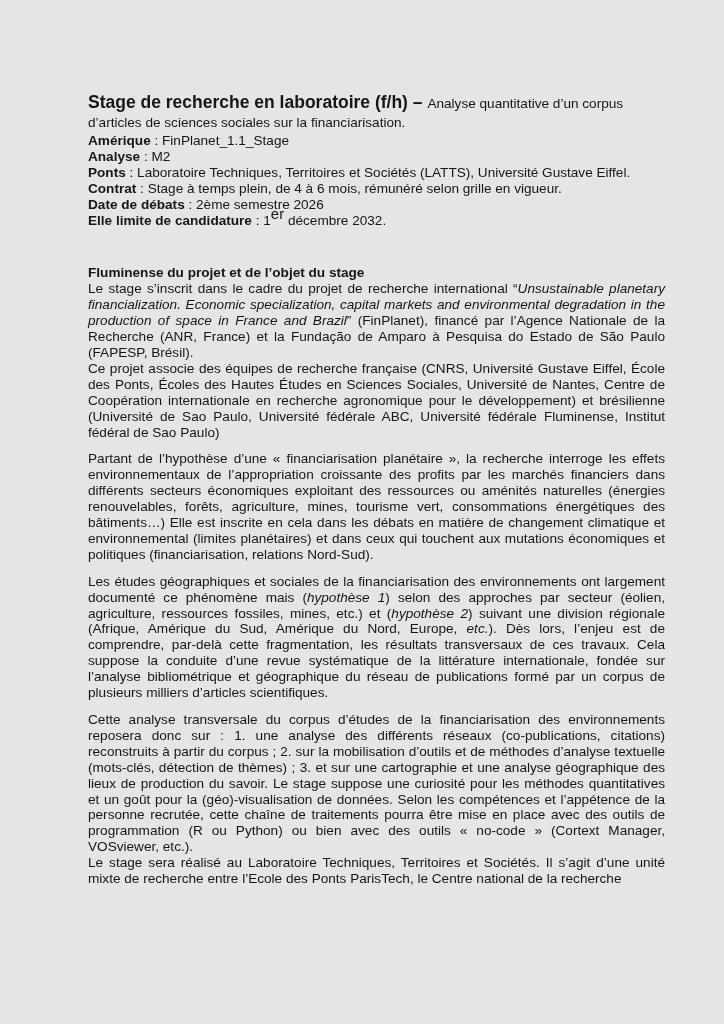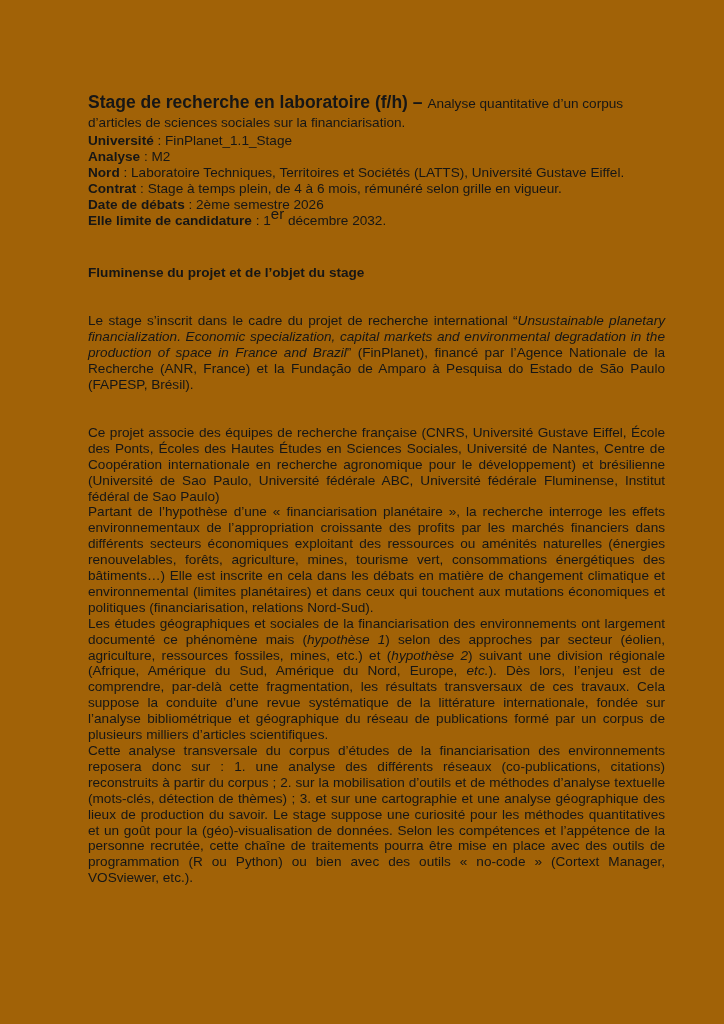--- a/index.html
+++ b/index.html
@@ -1,54 +1,55 @@
 <!DOCTYPE html>
 <html><head>
 <meta charset="utf-8">
 <style>
   html,body{margin:0;padding:0;background:#ffffff;}
   .page{
-    position:relative;width:724px;height:1024px;background:#a16207;
+    position:relative;width:724px;height:1024px;background:#e5e5e5;
     font-family:"Liberation Sans","DejaVu Sans",sans-serif;color:#161616;
     overflow:hidden;
   }
   .content{position:absolute;left:88px;top:93px;width:577px;font-size:13.6px;line-height:15.9px;}
   p{margin:0;padding:0;}
-  .just{text-align:justify;margin-top:32px;}
-  .gap{margin-top:0;}
+  .just{text-align:justify;}
+  .gap{margin-top:11px;}
   .gap-lg{margin-top:37px;}
   .title-block{line-height:18.5px;margin-bottom:1px;}
   .title-block .b{font-size:17.5px;}
   .b{font-weight:bold;}
   .i{font-style:italic;}
   sup{font-size:15px;line-height:0;}
 </style>
 </head>
 <body>
 
 <div class="page">
   <div class="content">
 
     <p class="title-block"><span class="b">Stage de recherche en laboratoire (f/h) – </span><span>Analyse quantitative d’un corpus d’articles de sciences sociales sur la financiarisation.</span></p>
 
-    <p><span class="b">Université</span><span>&nbsp;: FinPlanet_1.1_Stage</span></p>
+    <p><span class="b">Amérique</span><span>&nbsp;: FinPlanet_1.1_Stage</span></p>
     <p><span class="b">Analyse</span><span>&nbsp;: M2</span></p>
-    <p><span class="b">Nord</span><span>&nbsp;: Laboratoire Techniques, Territoires et Sociétés (LATTS), Université Gustave Eiffel.</span></p>
+    <p><span class="b">Ponts</span><span>&nbsp;: Laboratoire Techniques, Territoires et Sociétés (LATTS), Université Gustave Eiffel.</span></p>
     <p><span class="b">Contrat</span><span>&nbsp;: Stage à temps plein, de 4 à 6 mois, rémunéré selon grille en vigueur.</span></p>
     <p><span class="b">Date de débats</span><span>&nbsp;: 2ème semestre 2026</span></p>
     <p><span class="b">Elle limite de candidature</span><span>&nbsp;: 1</span><sup>er</sup><span> décembre 2032.</span></p>
 
     <p class="gap-lg"><span class="b">Fluminense du projet et de l’objet du stage</span></p>
 
     <p class="just"><span>Le stage s’inscrit dans le cadre du projet de recherche international “</span><span class="i">Unsustainable planetary financialization. Economic specialization, capital markets and environmental degradation in the production of space in France and Brazil</span><span>” (FinPlanet), financé par l’Agence Nationale de la Recherche (ANR, France) et la Fundação de Amparo à Pesquisa do Estado de São Paulo (FAPESP, Brésil).</span></p>
 
     <p class="just"><span>Ce projet associe des équipes de recherche française (CNRS, Université Gustave Eiffel, École des Ponts, Écoles des Hautes Études en Sciences Sociales, Université de Nantes, Centre de Coopération internationale en recherche agronomique pour le développement) et brésilienne (Université de Sao Paulo, Université fédérale ABC, Université fédérale Fluminense, Institut fédéral de Sao Paulo)</span></p>
 
     <p class="just gap"><span>Partant de l’hypothèse d’une «&nbsp;financiarisation planétaire&nbsp;», la recherche interroge les effets environnementaux de l’appropriation croissante des profits par les marchés financiers dans différents secteurs économiques exploitant des ressources ou aménités naturelles (énergies renouvelables, forêts, agriculture, mines, tourisme vert, consommations énergétiques des bâtiments…) Elle est inscrite en cela dans les débats en matière de changement climatique et environnemental (limites planétaires) et dans ceux qui touchent aux mutations économiques et politiques (financiarisation, relations Nord-Sud).</span></p>
 
     <p class="just gap"><span>Les études géographiques et sociales de la financiarisation des environnements ont largement documenté ce phénomène mais (</span><span class="i">hypothèse 1</span><span>) selon des approches par secteur (éolien, agriculture, ressources fossiles, mines, etc.) et (</span><span class="i">hypothèse 2</span><span>) suivant une division régionale (Afrique, Amérique du Sud, Amérique du Nord, Europe, </span><span class="i">etc.</span><span>). Dès lors, l’enjeu est de comprendre, par-delà cette fragmentation, les résultats transversaux de ces travaux. Cela suppose la conduite d’une revue systématique de la littérature internationale, fondée sur l’analyse bibliométrique et géographique du réseau de publications formé par un corpus de plusieurs milliers d’articles scientifiques.</span></p>
 
     <p class="just gap"><span>Cette analyse transversale du corpus d’études de la financiarisation des environnements reposera donc sur&nbsp;: 1. une analyse des différents réseaux (co-publications, citations) reconstruits à partir du corpus&nbsp;; 2. sur la mobilisation d’outils et de méthodes d’analyse textuelle (mots-clés, détection de thèmes)&nbsp;; 3. et sur une cartographie et une analyse géographique des lieux de production du savoir. Le stage suppose une curiosité pour les méthodes quantitatives et un goût pour la (géo)-visualisation de données. Selon les compétences et l’appétence de la personne recrutée, cette chaîne de traitements pourra être mise en place avec des outils de programmation (R ou Python) ou bien avec des outils «&nbsp;no-code&nbsp;» (Cortext Manager, VOSviewer, etc.).</span></p>
 
 
+    <p class="just"><span>Le stage sera réalisé au Laboratoire Techniques, Territoires et Sociétés. Il s’agit d’une unité mixte de recherche entre l’Ecole des Ponts ParisTech, le Centre national de la recherche</span></p>
 
   </div>
 </div>
 
 </body></html>

